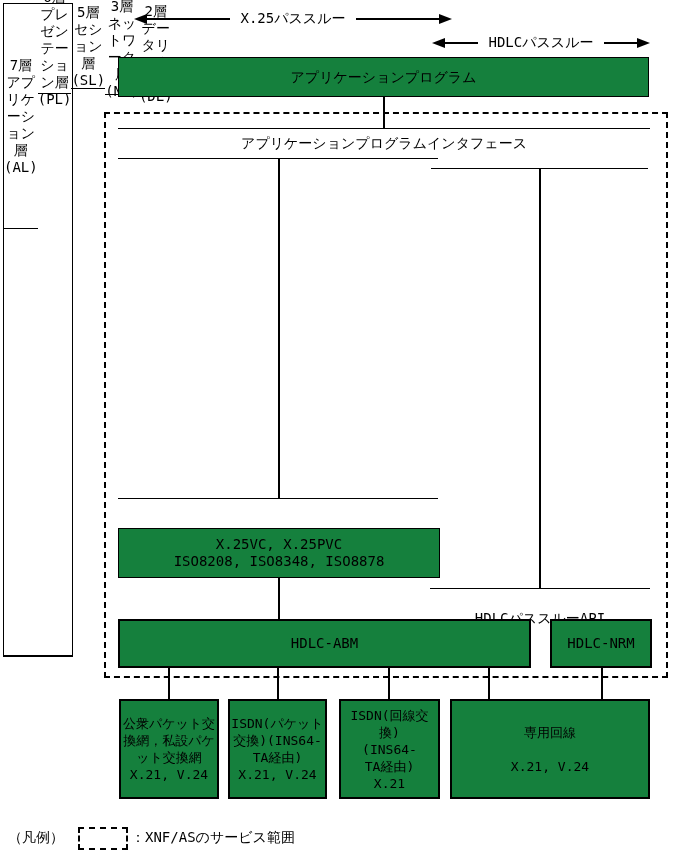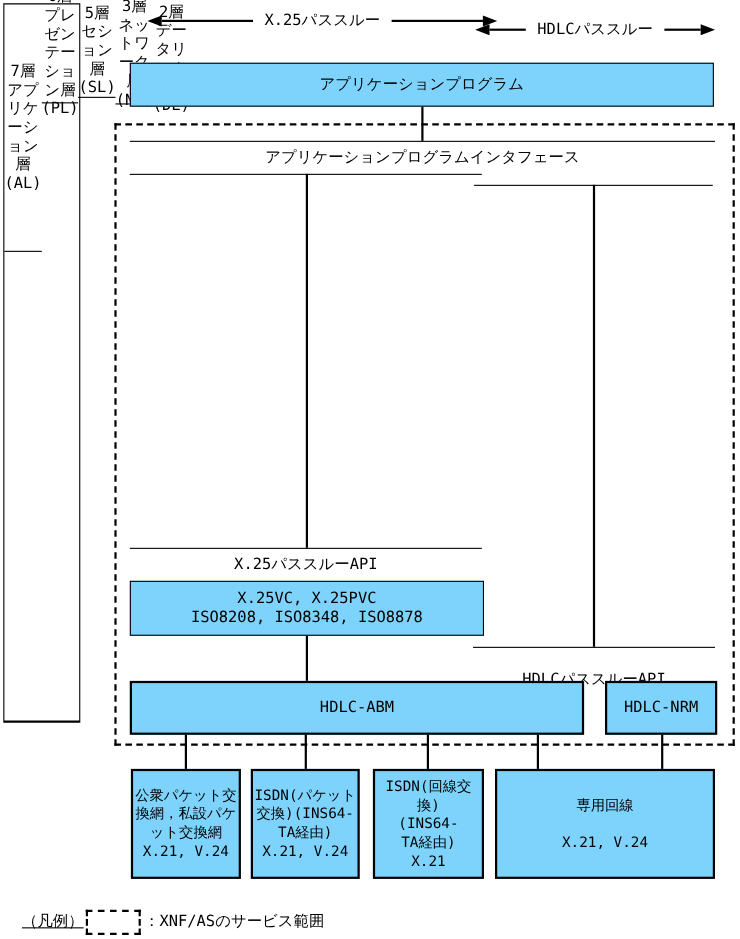--- a/index.html
+++ b/index.html
@@ -2,21 +2,21 @@
 <html><head>
 <meta charset="utf-8">
 <style>
   html,body { margin:0; padding:0; background:#ffffff; }
   .canvas {
     position:relative; width:673px; height:854px; background:#ffffff;
     color:#000; font-family:"DejaVu Sans Mono", monospace; font-size:14px;
   }
   .abs { position:absolute; box-sizing:border-box; }
   .box {
-    border:1px solid #000; background:#7dd3fc;
+    border:1px solid #000; background:#15803d;
     display:flex; align-items:center; justify-content:center;
     text-align:center; white-space:pre-line; line-height:17px;
   }
   .b2 { border-width:2px; }
   .hline { background:#000; height:1px; }
   .vline { background:#000; width:2px; }
   .lbl { text-align:left; white-space:pre-line; display:flex; align-items:center; justify-content:center; line-height:17px; }
   .dashedbox { border:2px dashed #000; background:transparent; }
 
   
@@ -72,21 +72,21 @@
 (DL)</div>
   </div>
 
   <div class="abs arrow" style="left:134px; top:12px; width:318px; height:13px;">
     <span class="head-l"></span>
     <span class="seg"></span>
     <span class="txt">X.25パススルー</span>
     <span class="seg"></span>
     <span class="head-r"></span>
   </div>
-  <div class="abs arrow" style="left:432px; top:20px; width:218px; height:13px;">
+  <div class="abs arrow" style="left:432px; top:36px; width:218px; height:13px;">
     <span class="head-l"></span>
     <span class="seg"></span>
     <span class="txt">HDLCパススルー</span>
     <span class="seg"></span>
     <span class="head-r"></span>
   </div>
 
   <div class="abs dashedbox" style="left:104px; top:112px; width:564px; height:566px;"></div>
 
   <div class="abs box" style="left:118px; top:57px; width:531px; height:40px;">アプリケーションプログラム</div>
@@ -96,21 +96,20 @@
   <div class="abs hline" style="left:118px; top:128px; width:532px;"></div>
   <div class="abs lbl" style="left:118px; top:129px; width:532px; height:28px;">アプリケーションプログラムインタフェース</div>
   <div class="abs hline" style="left:118px; top:158px; width:320px;"></div>
 
   <div class="abs vline" style="left:278px; top:158px; height:340px;"></div>
 
   <div class="abs hline" style="left:431px; top:168px; width:217px;"></div>
   <div class="abs vline" style="left:539px; top:168px; height:420px;"></div>
 
   <div class="abs hline" style="left:118px; top:498px; width:320px;"></div>
-  <div class="abs lbl" style="left:118px; top:499px; width:320px; height:28px;">X.25パススルーAPI</div>
 
   <div class="abs box" style="left:118px; top:528px; width:322px; height:50px;">X.25VC, X.25PVC
 ISO8208, ISO8348, ISO8878</div>
 
   <div class="abs vline" style="left:278px; top:578px; height:41px;"></div>
 
   <div class="abs hline" style="left:430px; top:588px; width:220px;"></div>
   <div class="abs lbl" style="left:430px; top:604px; width:220px; height:28px;">HDLCパススルーAPI</div>
 
   <div class="abs box b2" style="left:118px; top:619px; width:413px; height:49px;">HDLC-ABM</div>
@@ -131,17 +130,17 @@
 TA経由)
 X.21, V.24</div>
   <div class="abs box b2 netbox" style="left:339px; top:699px; width:101px; height:100px;">ISDN(回線交換)
 (INS64-
 TA経由)
 X.21</div>
   <div class="abs box b2 netbox" style="left:450px; top:699px; width:200px; height:100px;">専用回線
 
 X.21, V.24</div>
 
-  <div class="abs small" style="left:20px; top:829px;text-decoration:underline;">（凡例）</div>
+  <div class="abs small" style="left:8px; top:829px;">（凡例）</div>
   <div class="abs dashedbox" style="left:78px; top:827px; width:50px; height:23px;"></div>
   <div class="abs small" style="left:131px; top:829px;">：XNF/ASのサービス範囲</div>
 
 </div>
 
 </body></html>

